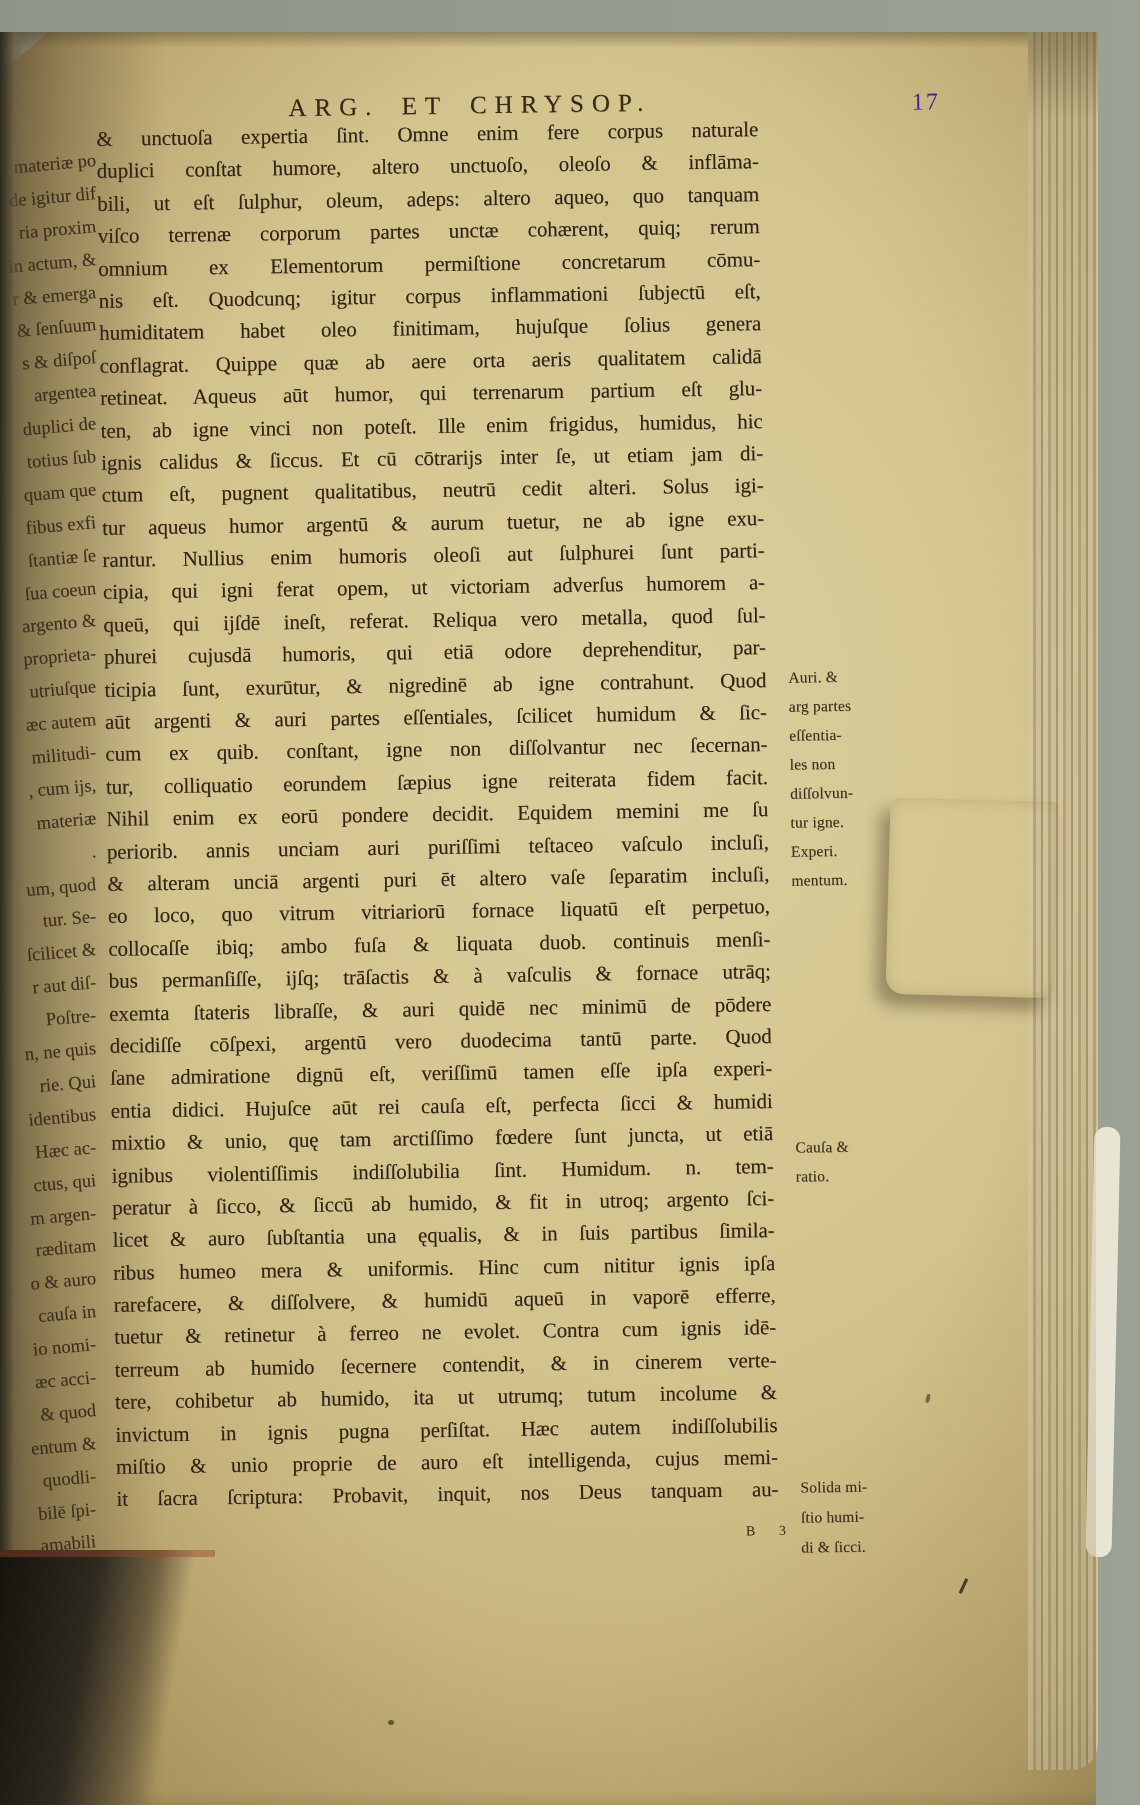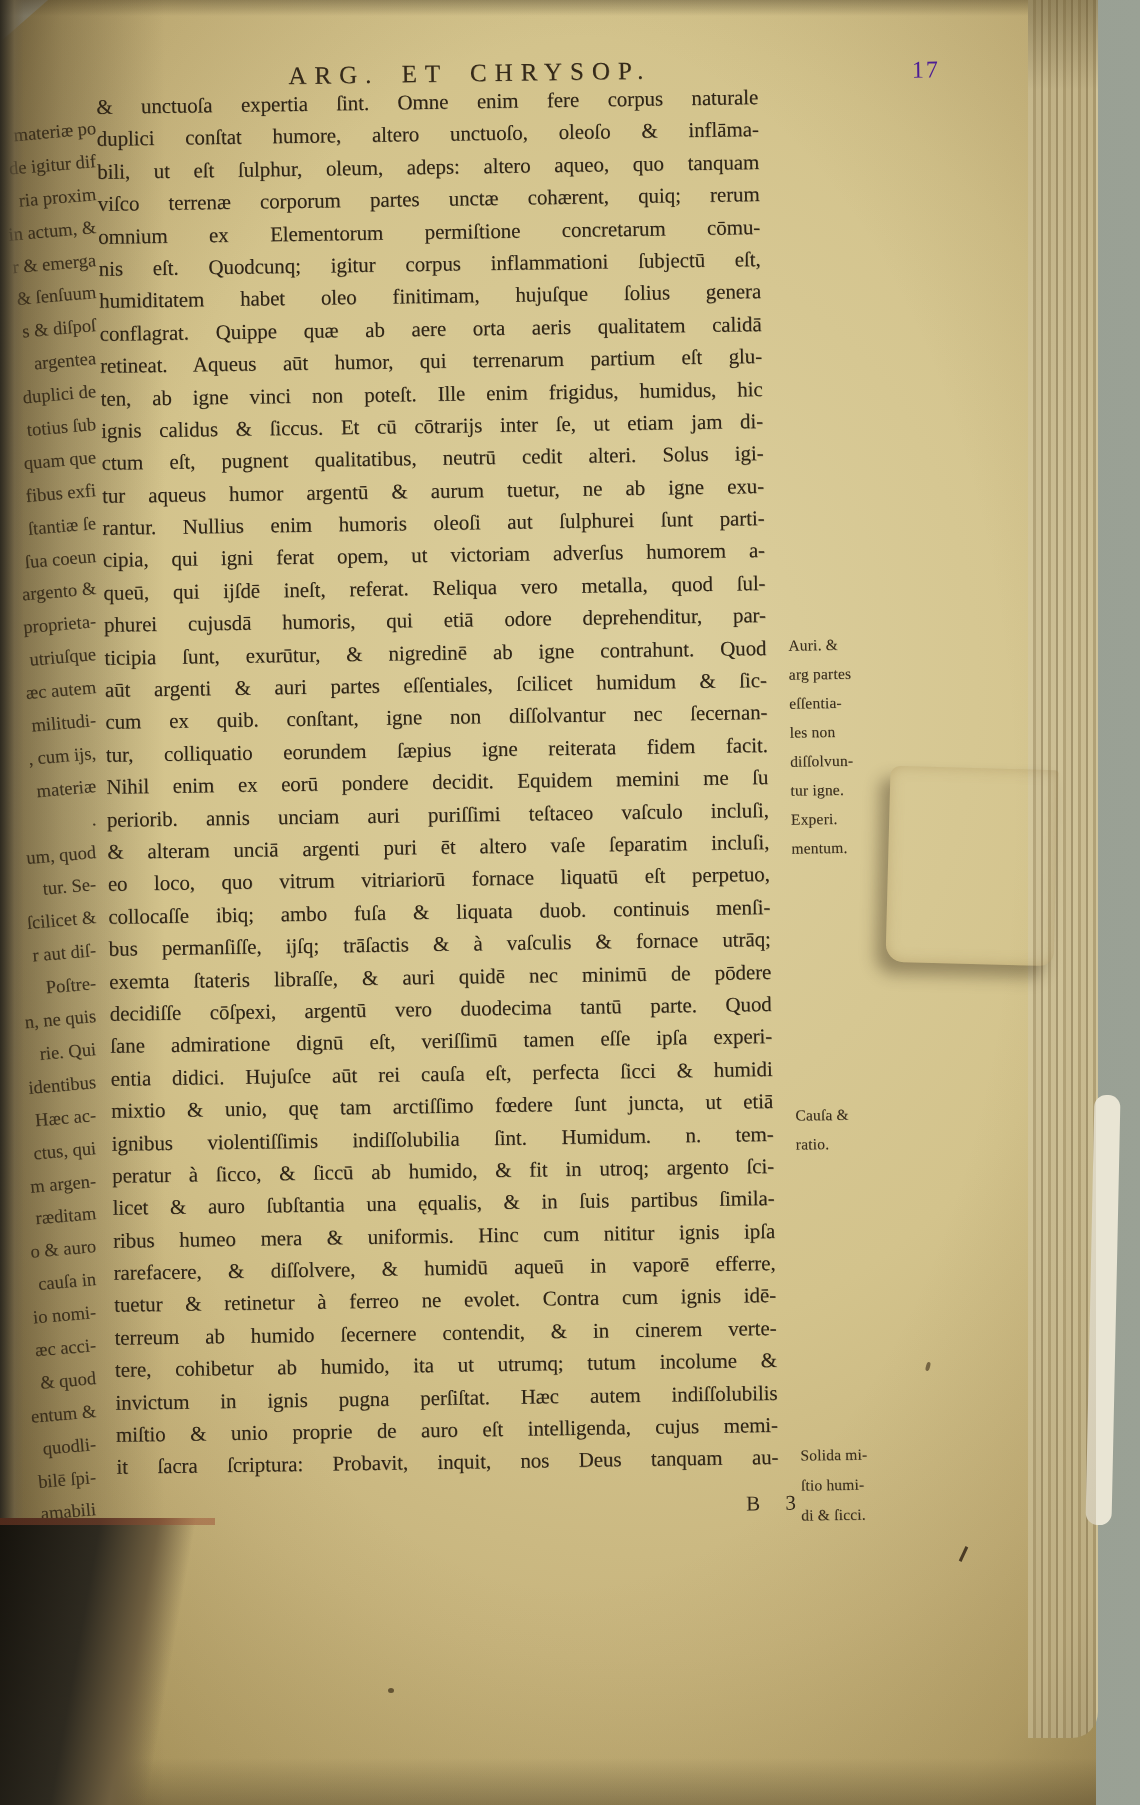--- a/index.html
+++ b/index.html
@@ -1,19 +1,19 @@
 <!DOCTYPE html>
 <html><head>
 <meta charset="utf-8">
 <style>
   html,body{margin:0;padding:0;}
   body{width:1140px;height:1805px;position:relative;overflow:hidden;
        background:linear-gradient(to right,#8d9488,#9aa195);
        font-family:"Liberation Serif","DejaVu Serif",serif;}
-  .scene{position:absolute;inset:0;}
+  .scene{position:absolute;inset:0;margin-top:32px;}
 
   
   .page{position:absolute;left:0;top:0;width:1096px;height:1805px;
         background:
           radial-gradient(ellipse 980px 1250px at 58% 38%, #dccf9e 0%, #d3c38c 52%, #c7b47d 78%, #b5a26a 100%);
   }
   .vignette{position:absolute;left:0;top:0;width:1096px;height:1805px;pointer-events:none;
         background:radial-gradient(ellipse at 52% 45%, rgba(0,0,0,0) 55%, rgba(120,95,45,.22) 85%, rgba(90,70,35,.38) 100%);}
   .top-shade{position:absolute;left:0;top:0;width:1096px;height:16px;
         background:linear-gradient(to bottom, rgba(60,50,30,.4), rgba(60,50,30,0));}
@@ -64,21 +64,21 @@
         text-shadow:.35px .35px .5px rgba(47,37,23,.38);}
   .body-line{height:32.4px;line-height:32.4px;white-space:nowrap;
         text-align:justify;text-align-last:justify;}
   .margin-note{position:absolute;left:790px;width:140px;font-size:15.5px;letter-spacing:.2px;
         color:#3a2e1d;text-shadow:.3px .3px .4px rgba(47,37,23,.35);}
   .note-1{top:636px;}
   .note-2{top:1106px;}
   .note-3{top:1446px;}
   .note-line{height:29px;line-height:29px;white-space:nowrap;}
   .note-3 .note-line{height:30px;line-height:30px;}
-  .signature{position:absolute;left:735px;top:1496px;font-size:21px;word-spacing:20px;color:#33281a;}
+  .signature{position:absolute;left:735px;top:1496px;font-size:14px;word-spacing:20px;color:#33281a;}
 
   .gutter-col{position:absolute;left:-30px;top:112px;width:126px;z-index:21;text-align:right;
         font-size:18.5px;color:#372c1c;opacity:.94;
         text-shadow:.3px .3px .4px rgba(47,37,23,.35);}
   .gutter-line{height:32.9px;line-height:32.9px;white-space:nowrap;
         transform:rotate(-5deg);transform-origin:100% 50%;}
 
   
   .speck{position:absolute;z-index:25;background:#4a3b25;}
   .speck-a{left:962px;top:1546px;width:3px;height:16px;transform:rotate(25deg);}

